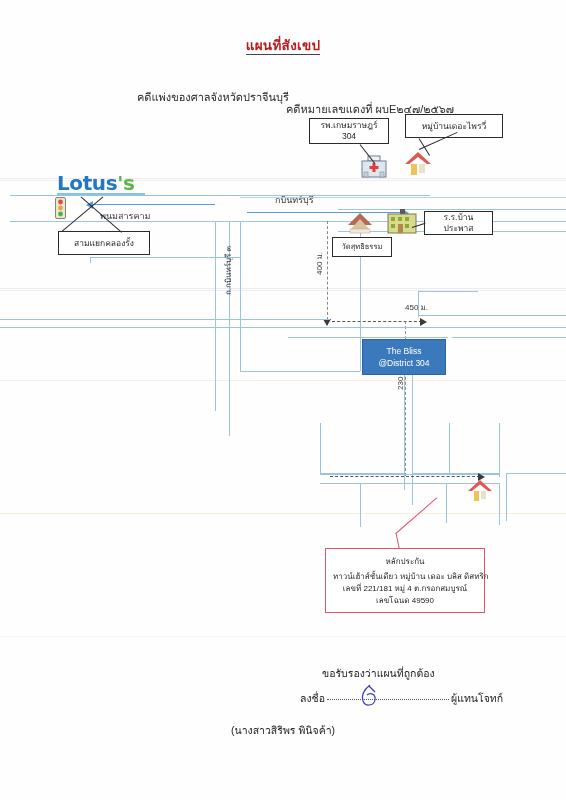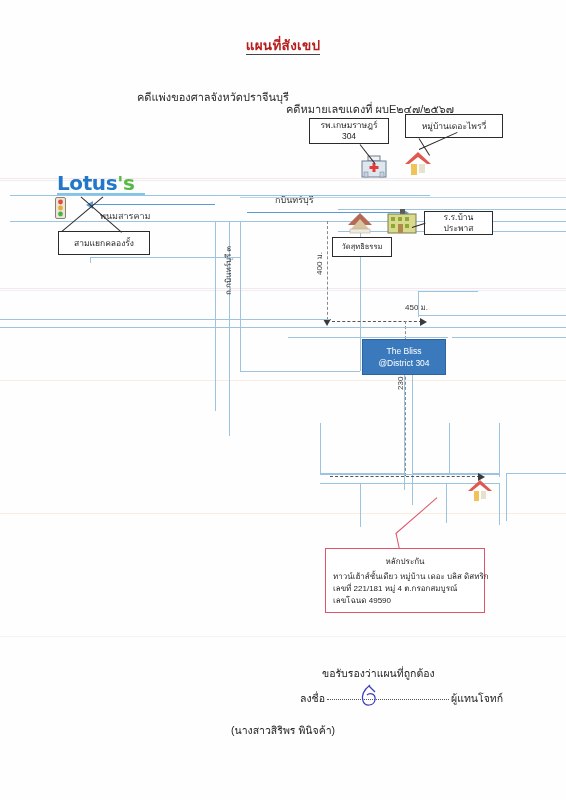--- a/index.html
+++ b/index.html
@@ -78,21 +78,21 @@
     font-size:8.5px;text-align:center;line-height:1.45;padding:5px 4px;
     box-sizing:border-box;
   }
 
   
   .red-box{
     position:absolute;border:1.3px solid #e0536a;background:#fff;
     box-sizing:border-box;padding:6px 7px;
   }
   .red-box .rb-title{font-size:8px;text-align:center;color:#1d1d1d;margin-bottom:3px;}
-  .red-box .rb-line{font-size:8px;color:#1d1d1d;line-height:1.5;white-space:nowrap;}
+  .red-box .rb-line{font-size:8px;color:#1d1d1d;line-height:1.5;white-space:nowrap;text-align:center;}
   .red-leader{position:absolute;background:#e0536a;transform-origin:left center;height:1.2px;}
 
   
   .icon{position:absolute;}
 
   
   .cert{position:absolute;left:0;top:665px;width:566px;font-size:10.5px;color:#222;}
   .cert-text{position:absolute;left:322px;top:0;white-space:nowrap;}
   .sign-row{position:absolute;left:300px;top:25px;font-size:10.5px;color:#222;white-space:nowrap;}
   .dots{display:inline-block;width:122px;border-bottom:1px dotted #555;margin:0 2px;vertical-align:2px;}

